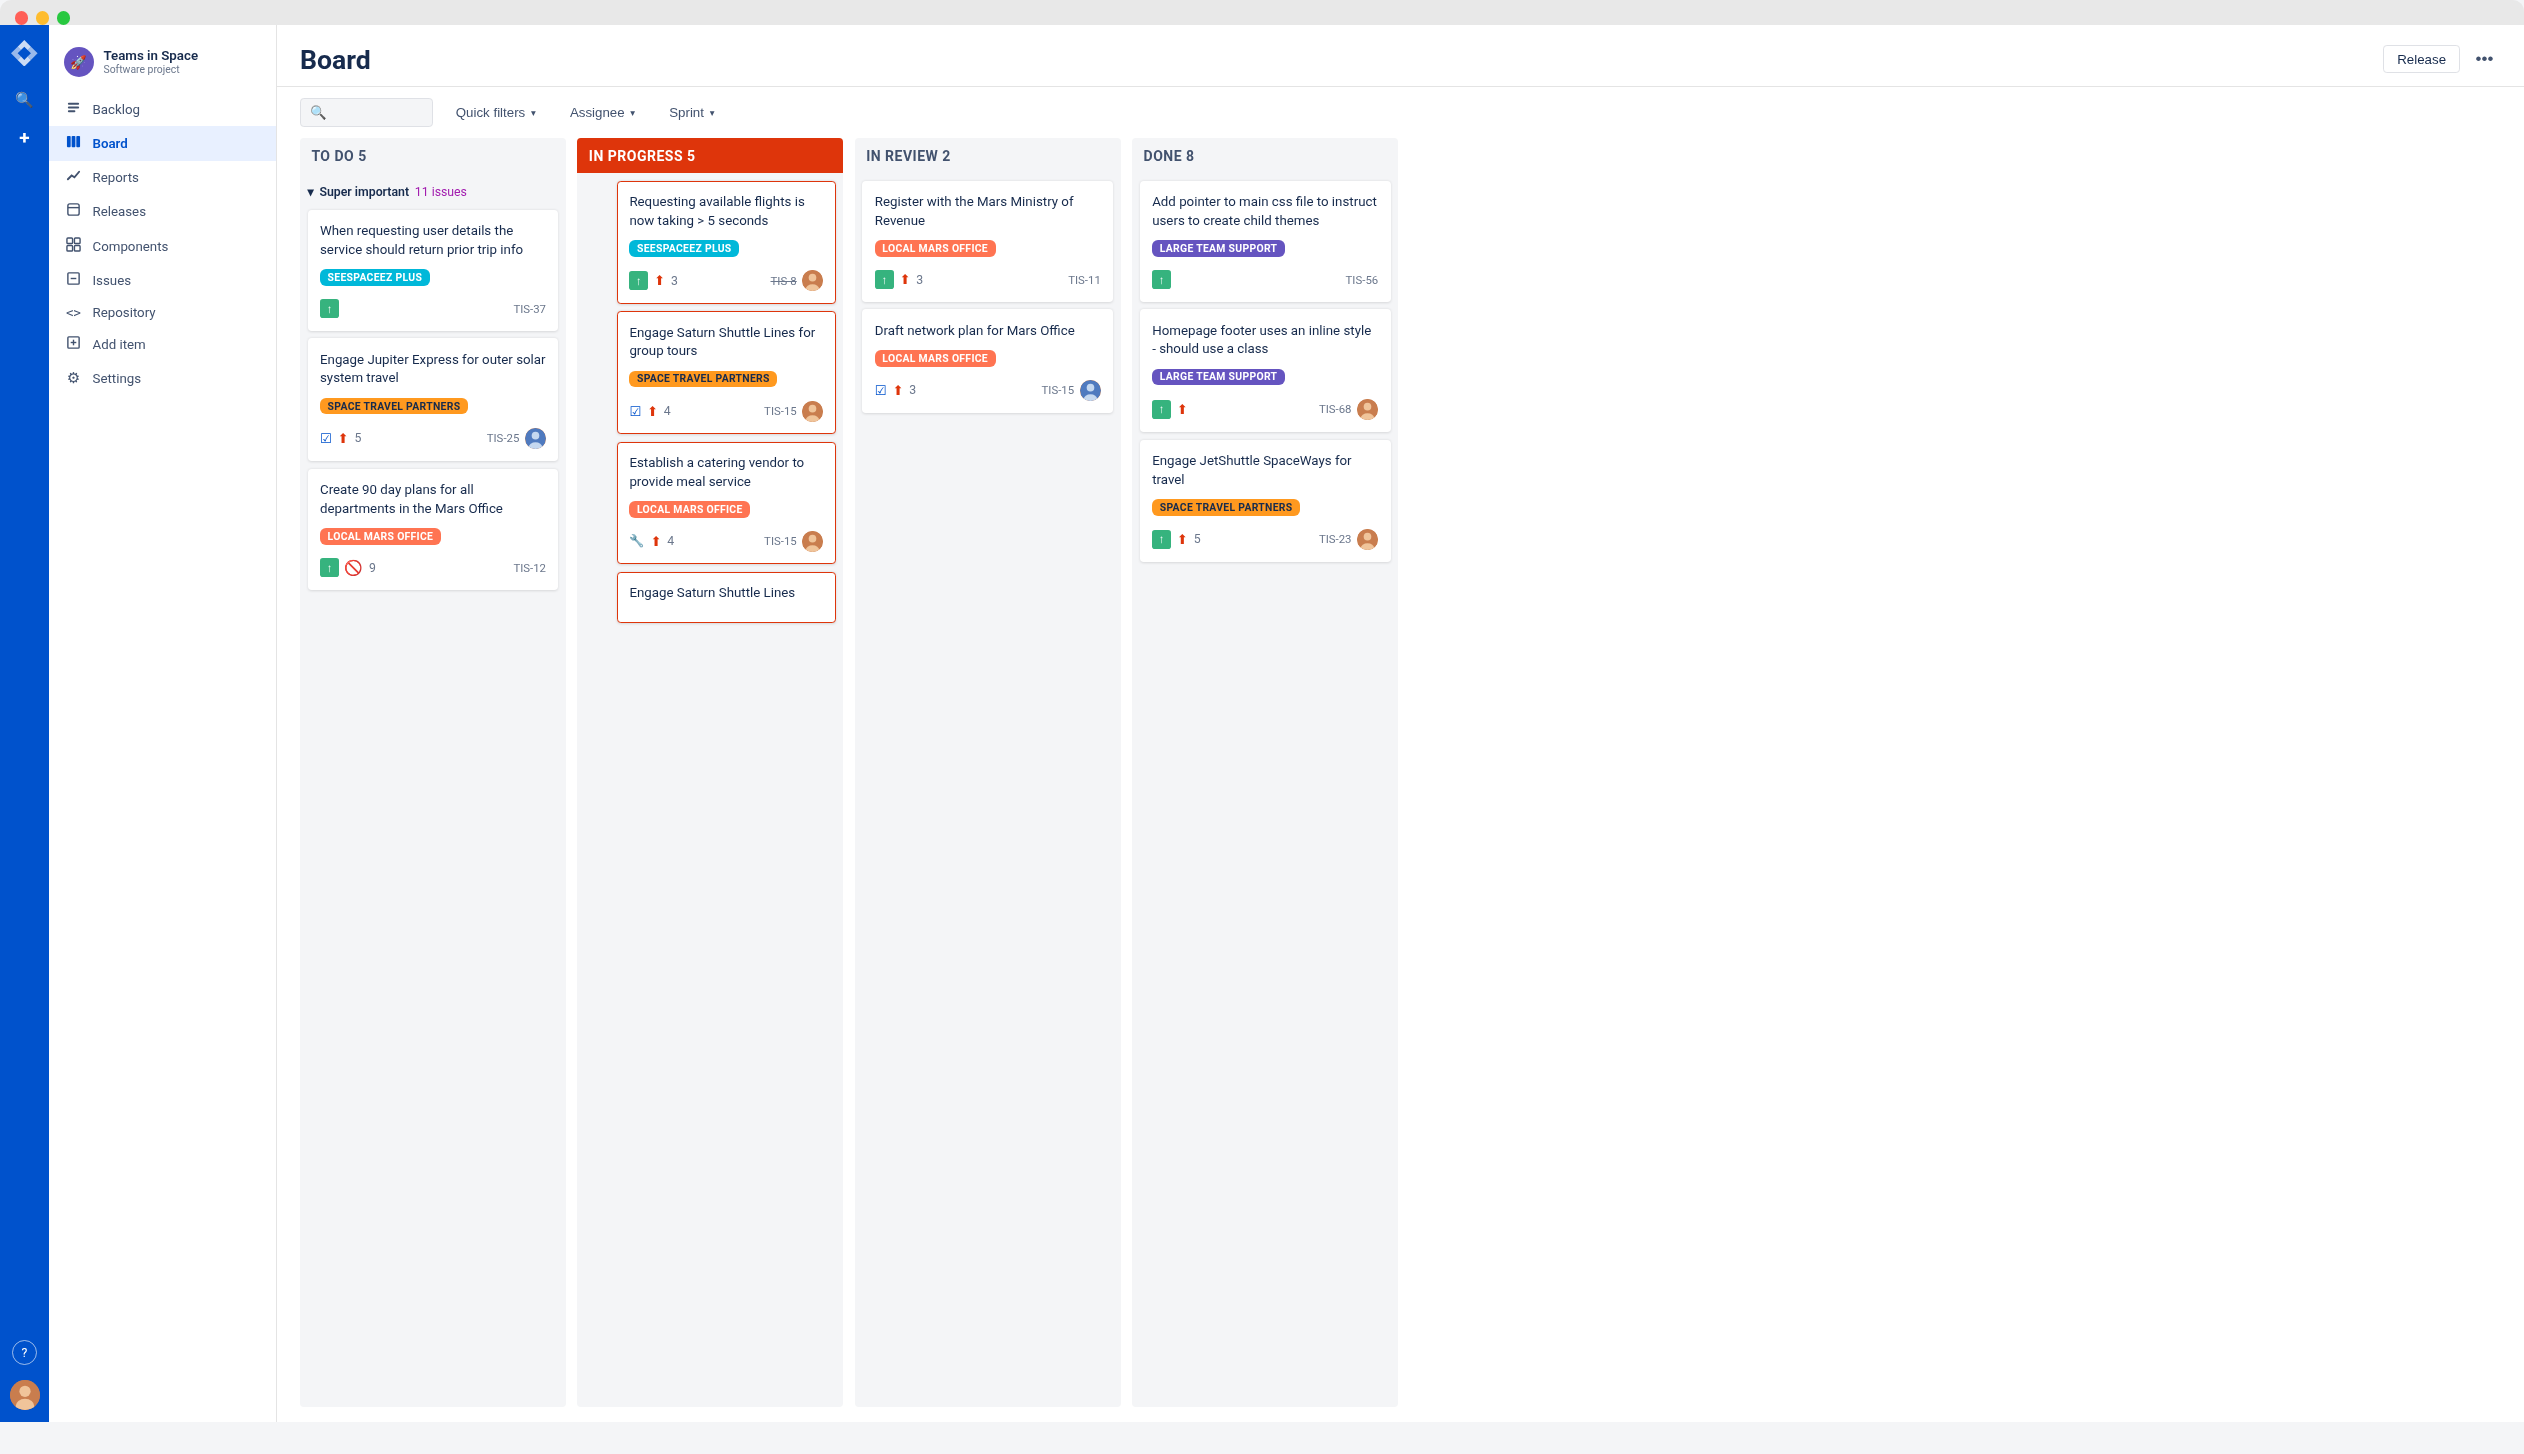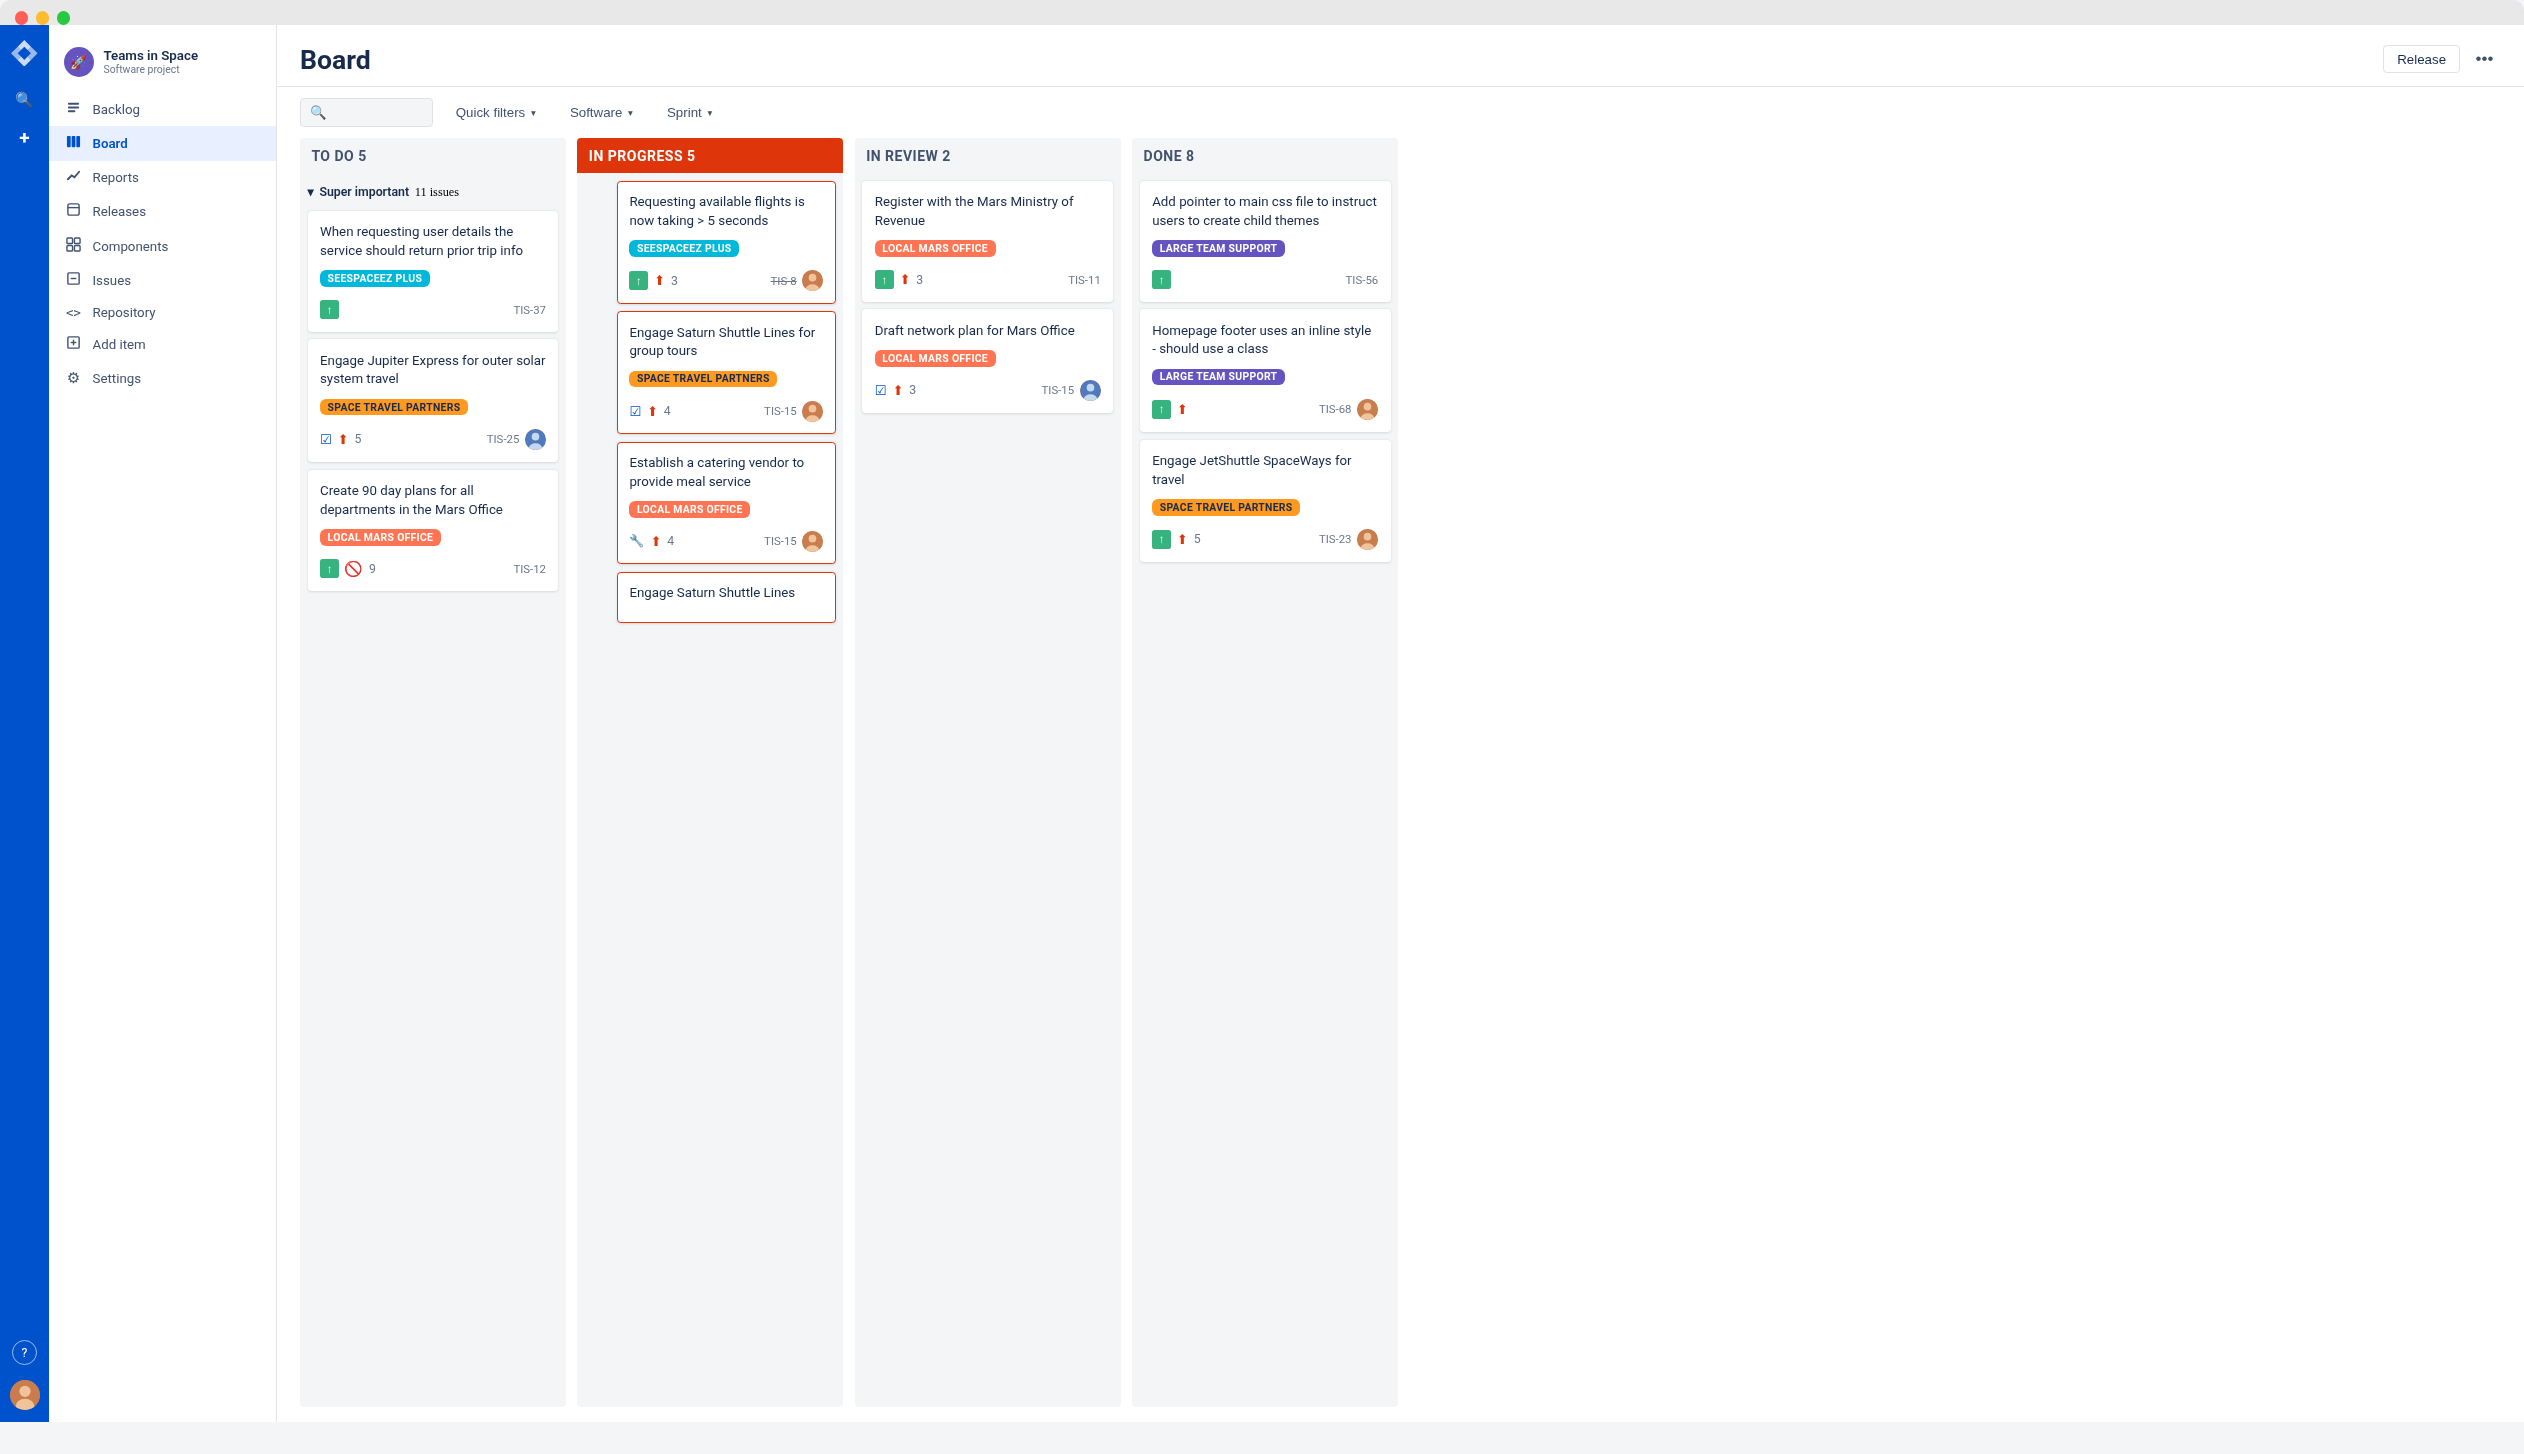--- a/index.html
+++ b/index.html
@@ -235,23 +235,22 @@
     .group-header {
       display: flex;
       align-items: center;
       gap: 5.7px;
       padding: 3.8px 0;
       font-size: 12.3px;
       color: #172b4d;
       font-weight: 600;
     }
     .group-header .issues-count {
-      color: #000000;
+      color: #a21caf;
       font-weight: 400;
-      font-family: Liberation Serif, serif;
     }
 
     
     .card {
       background: white;
       border-radius: 3.8px;
       padding: 11.4px;
       box-shadow: 0 0.9px 2.8px rgba(0,0,0,0.12);
       cursor: pointer;
       border: 1.9px solid transparent;
@@ -447,21 +446,21 @@
 
     <div class="board-toolbar">
       <div class="search-box">
         <span class="search-icon">🔍</span>
       </div>
       <button class="filter-btn">
         <span>Quick filters</span>
         <span class="chevron">▾</span>
       </button>
       <button class="filter-btn">
-        <span>Software</span>
+        <span>Assignee</span>
         <span class="chevron">▾</span>
       </button>
       <button class="filter-btn">
         <span>Sprint</span>
         <span class="chevron">▾</span>
       </button>
     </div>
 
     <div class="board-area">
 

